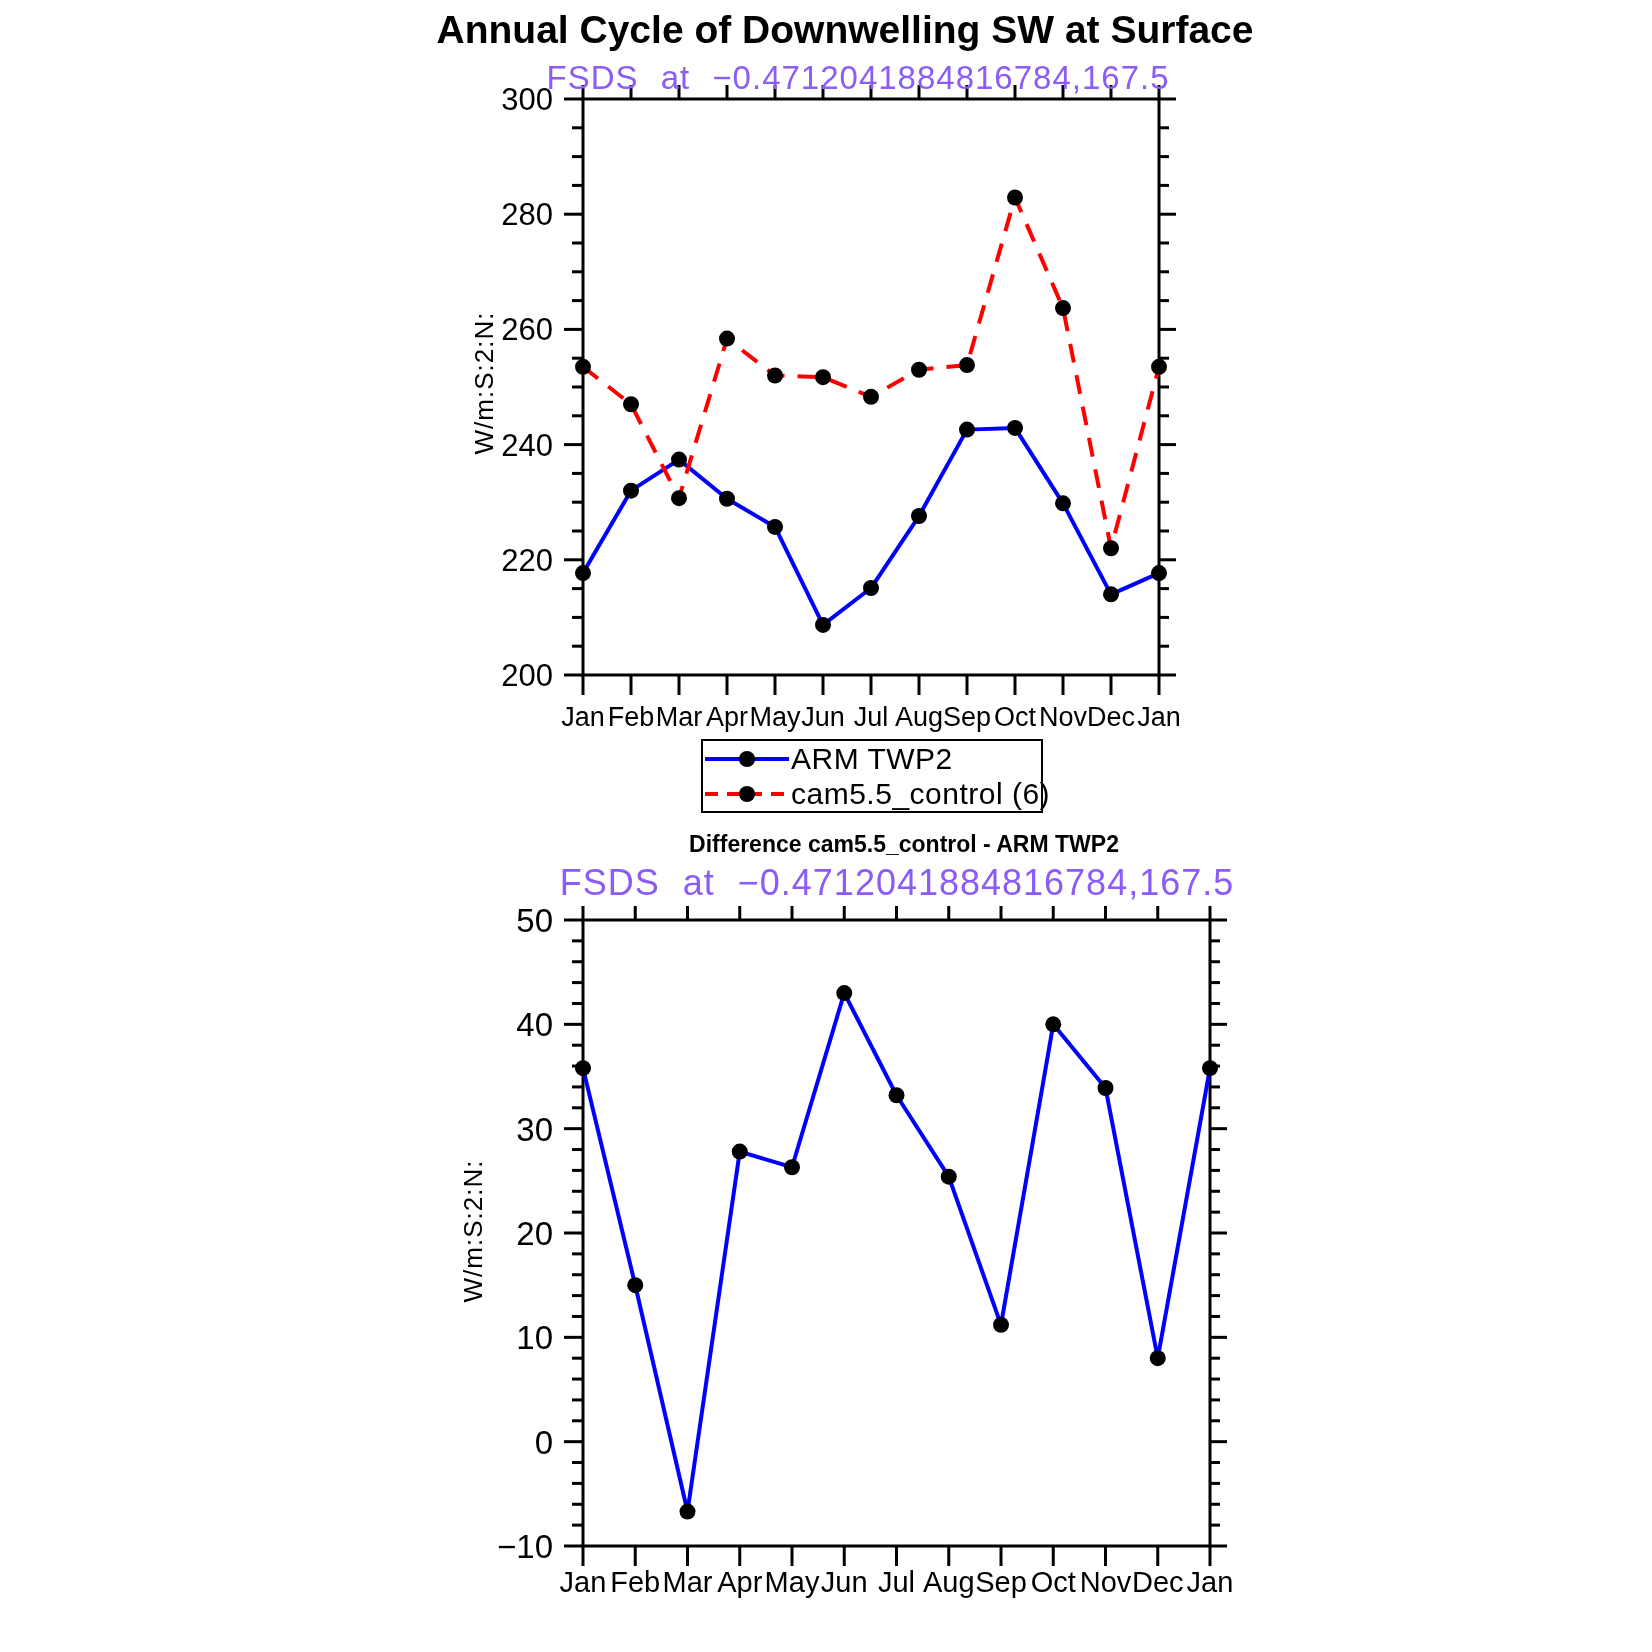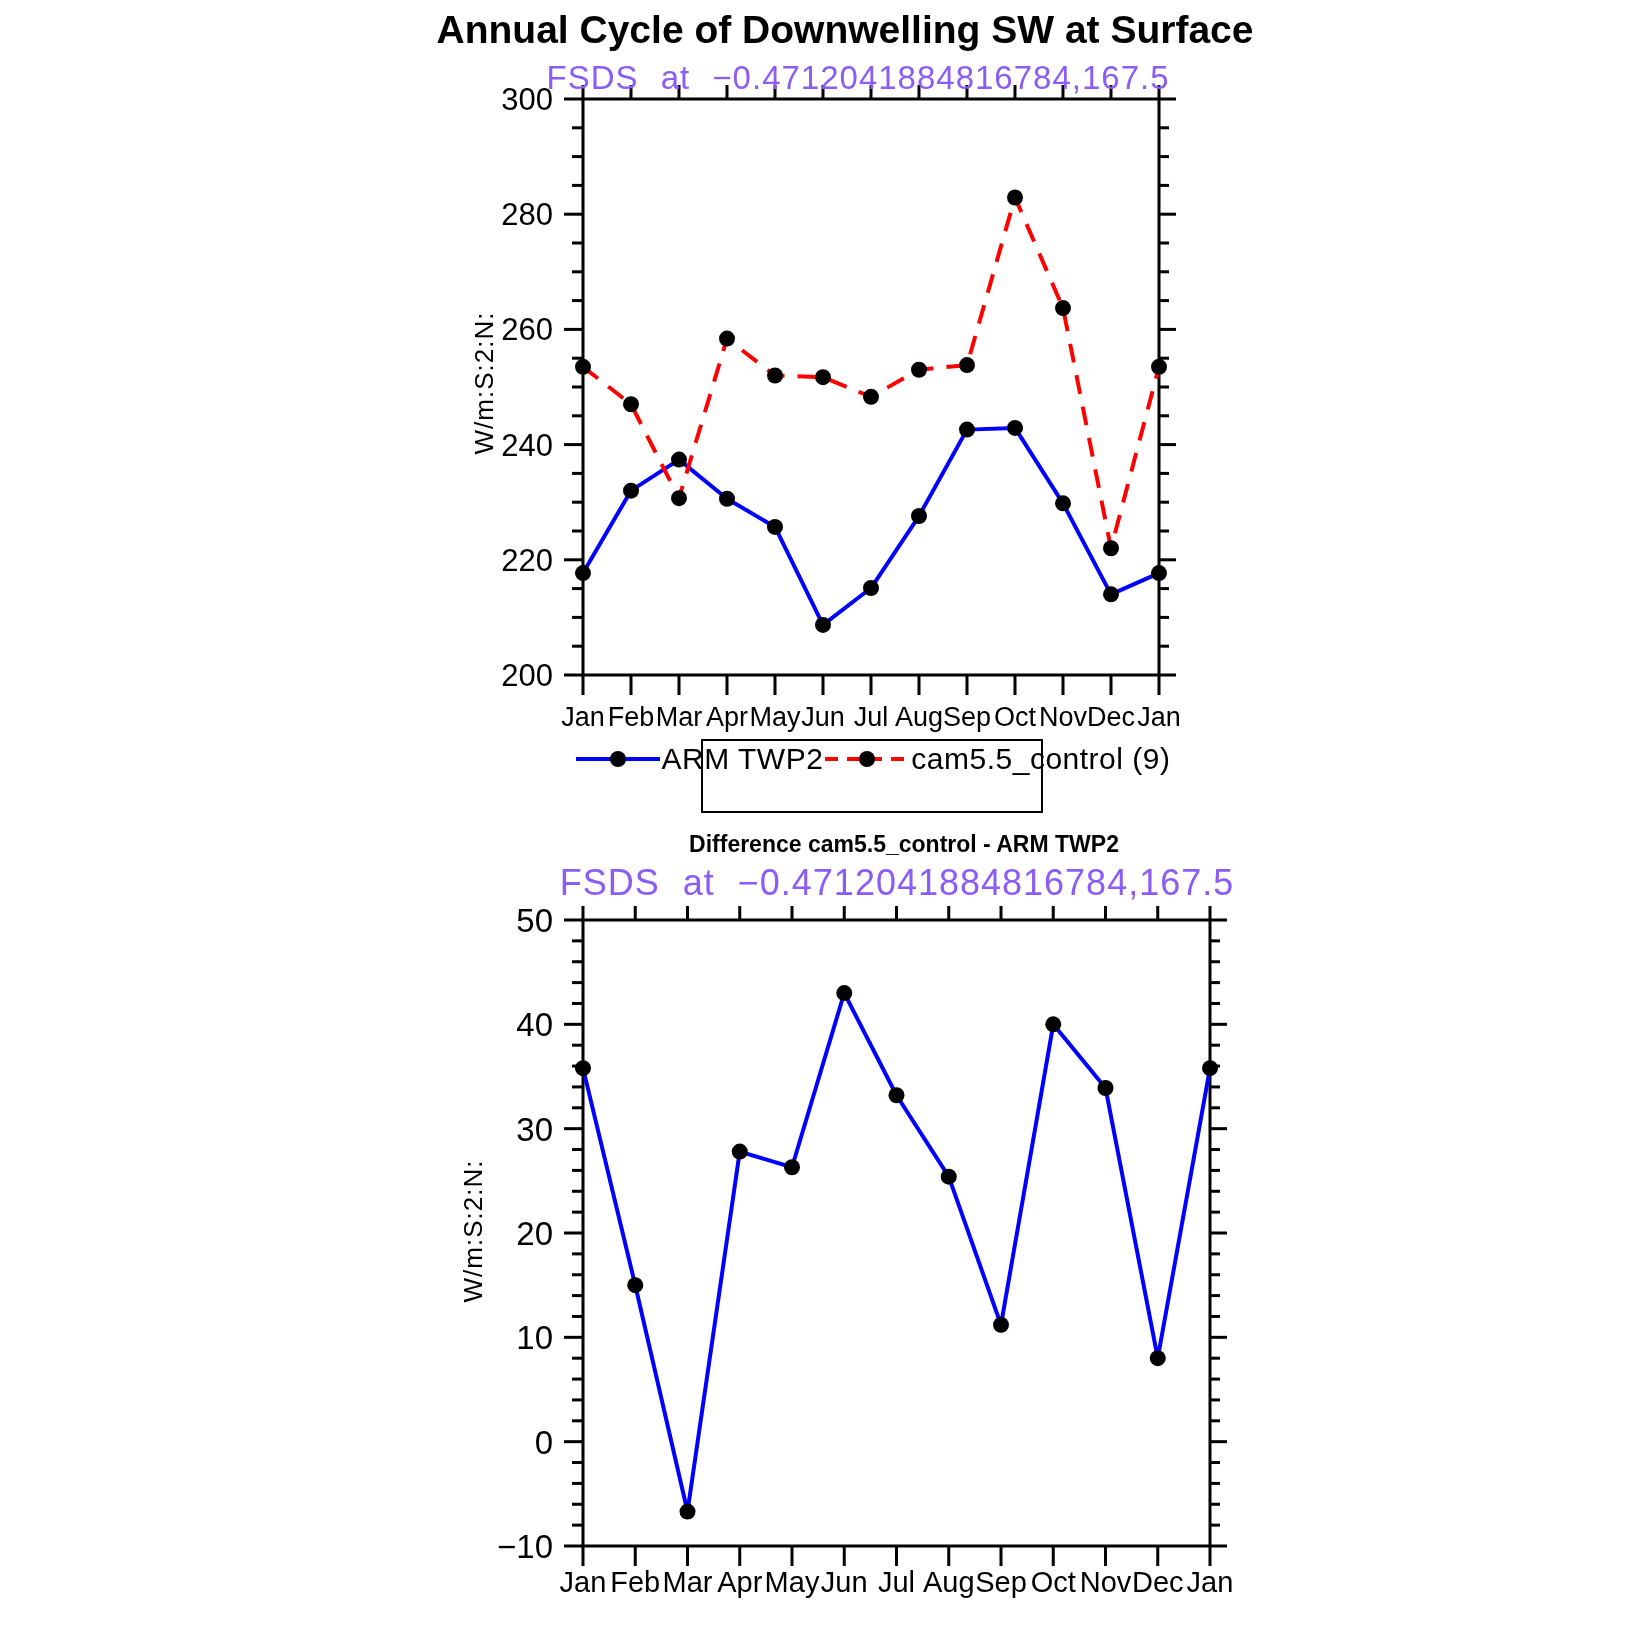--- a/index.html
+++ b/index.html
@@ -31,21 +31,21 @@
     letter-spacing:1px;
     transform:rotate(-90deg);
     white-space:nowrap;
   }
   .yl1{left:354px;top:369px;}
   .yl2{left:343px;top:1217px;}
   .legend{
     position:absolute;left:701px;top:739px;
     width:342px;height:74px;
     border:2px solid #000;box-sizing:border-box;
-    display:flex;flex-direction:row;justify-content:center;
+    display:flex;flex-direction:column;justify-content:center;
     background:#fff;
     text-align:right;
   }
   .legend-row{
     display:flex;align-items:center;height:36px;
   }
   .legend-sample{flex:0 0 auto;display:block;}
   .legend-label{
     font-size:30px;line-height:34px;color:#000;white-space:nowrap;
     letter-spacing:0.5px;
@@ -315,21 +315,21 @@
         <line x1="2" y1="10" x2="86" y2="10" stroke-width="4" stroke="#0000ff"></line>
         <circle cx="44" cy="10" r="8" fill="#000000"></circle>
       </svg>
       <span class="legend-label">ARM TWP2</span>
     </div>
     <div class="legend-row">
       <svg class="legend-sample" width="88" height="20">
         <line x1="2" y1="10" x2="86" y2="10" stroke-width="4" stroke-dasharray="13 9" stroke="#ff0000"></line>
         <circle cx="44" cy="10" r="8" fill="#000000"></circle>
       </svg>
-      <span class="legend-label">cam5.5_control (9)</span>
+      <span class="legend-label">cam5.5_control (6)</span>
     </div>
   </div>
 
   <div class="chart-title t2">Difference cam5.5_control - ARM TWP2</div>
 
   <div class="chart-subtitle s2">FSDS at −0.4712041884816784,167.5</div>
 
   <div class="ylabel yl2">W/m:S:2:N:</div>
 
 </div>

